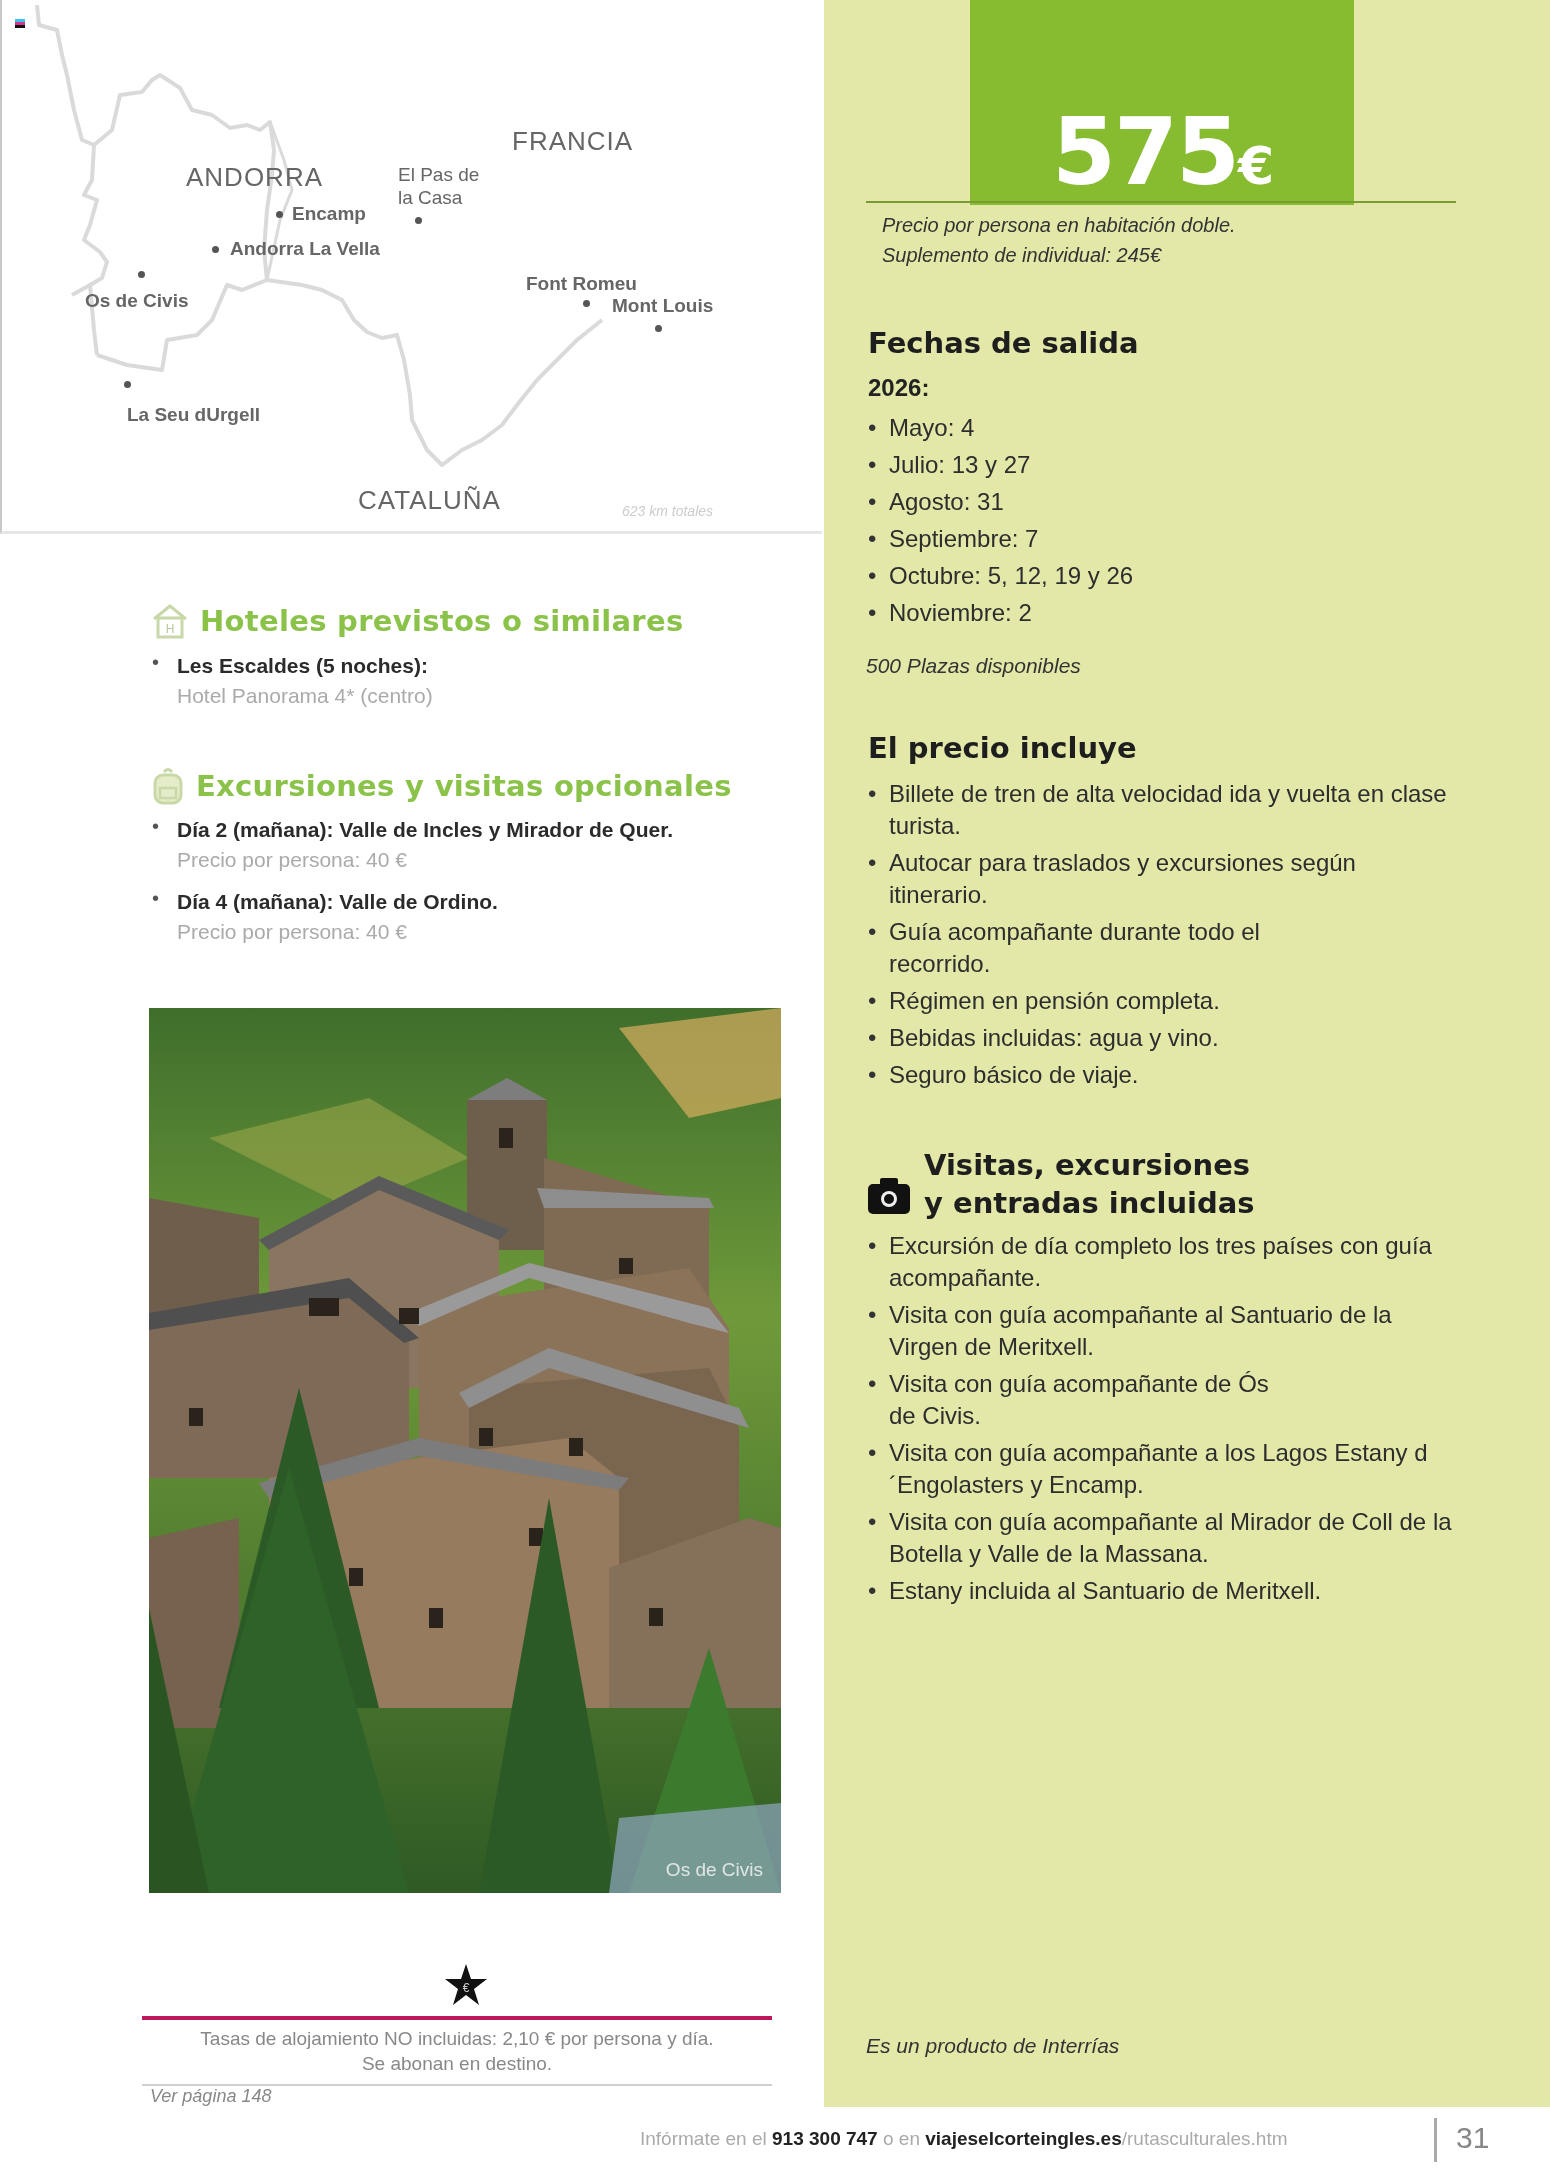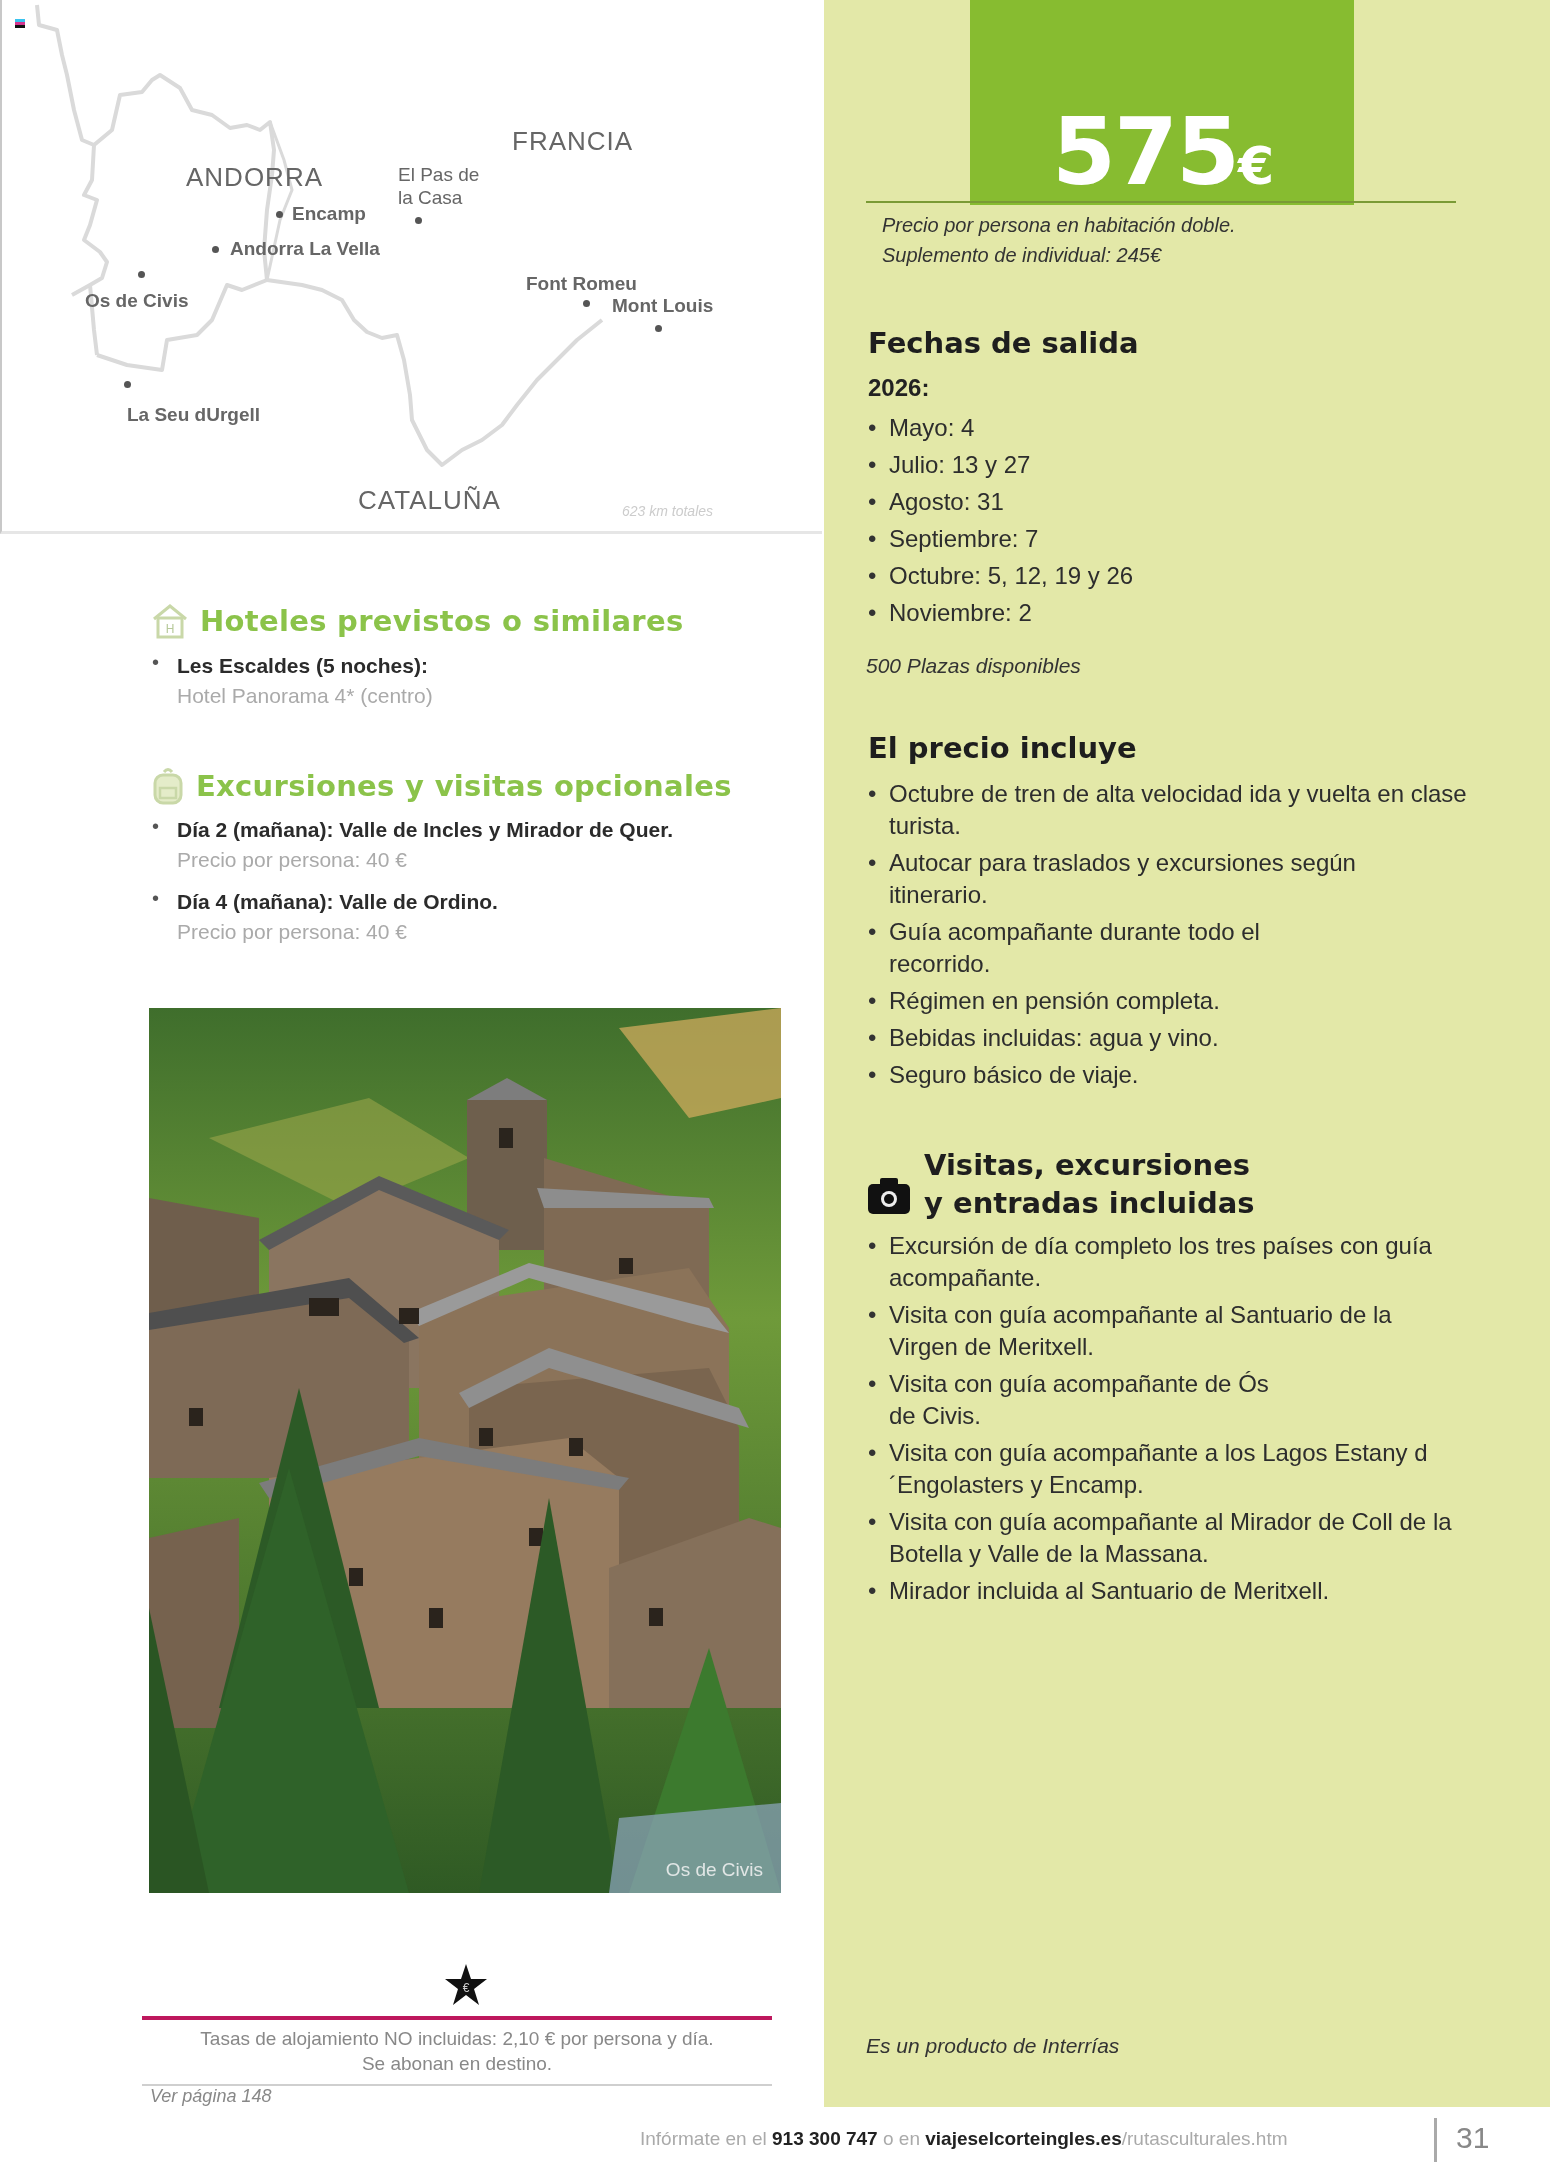--- a/index.html
+++ b/index.html
@@ -230,21 +230,21 @@
   <li>Julio: 13 y 27</li>
   <li>Agosto: 31</li>
   <li>Septiembre: 7</li>
   <li>Octubre: 5, 12, 19 y 26</li>
   <li>Noviembre: 2</li>
 </ul>
 <div class="r-italic" style="top:654px;">500  Plazas disponibles</div>
 
 <div class="r-head" style="top:731px;">El precio incluye</div>
 <ul class="r-list multi" style="top:778px;width:600px;">
-  <li>Octubre de tren de alta velocidad ida y vuelta en clase turista.</li>
+  <li>Billete de tren de alta velocidad ida y vuelta en clase turista.</li>
   <li style="width:520px;">Autocar para traslados y excursiones según itinerario.</li>
   <li style="width:450px;">Guía acompañante durante todo el recorrido.</li>
   <li>Régimen en pensión completa.</li>
   <li>Bebidas incluidas: agua y vino.</li>
   <li>Seguro básico de viaje.</li>
 </ul>
 
 <div class="visits-head">
   <svg width="46" height="40" viewBox="0 0 46 40" style="margin-bottom:6px;">
     <rect x="2" y="8" width="42" height="30" rx="5" fill="#111"></rect>
@@ -256,21 +256,21 @@
     <div>Visitas, excursiones</div>
     <div>y entradas incluidas</div>
   </div>
 </div>
 <ul class="r-list multi" style="top:1230px;width:590px;">
   <li>Excursión de día completo los tres países con guía acompañante.</li>
   <li>Visita con guía acompañante al Santuario de la Virgen de Meritxell.</li>
   <li style="width:420px;">Visita con guía acompañante de Ós de Civis.</li>
   <li>Visita con guía acompañante a los Lagos Estany d´Engolasters y Encamp.</li>
   <li>Visita con guía acompañante al Mirador de Coll de la Botella y Valle de la Massana.</li>
-  <li>Mirador incluida al Santuario de Meritxell.</li>
+  <li>Estany incluida al Santuario de Meritxell.</li>
 </ul>
 
 <div class="r-italic" style="top:2034px;">Es un producto de Interrías</div>
 
 <div class="footer">
   <span>Infórmate en el </span><b>913 300 747</b><span> o en </span><b>viajeselcorteingles.es</b><span>/rutasculturales.htm</span>
 </div>
 <div class="footer-sep"></div>
 <div class="page-num">31</div>
 

